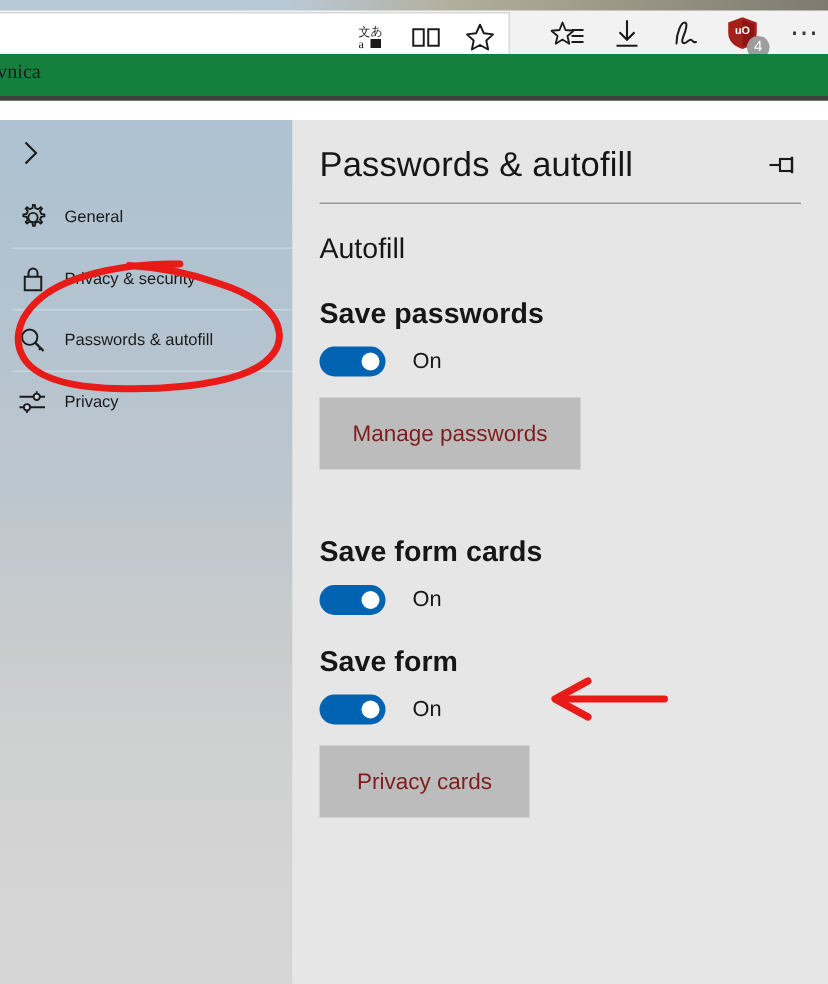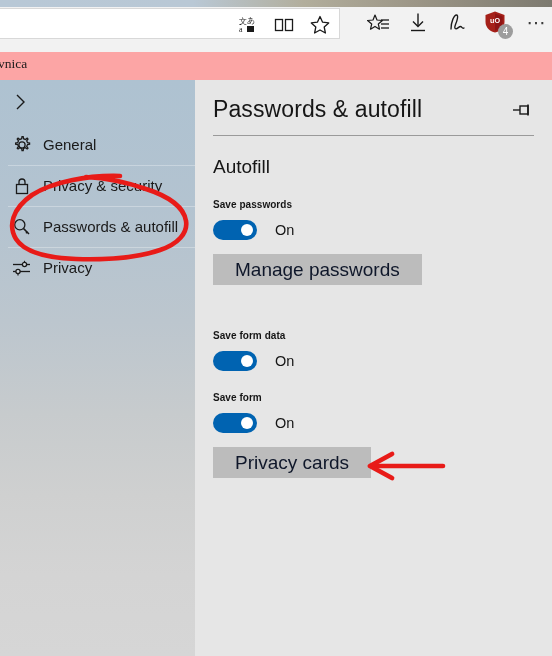--- a/index.html
+++ b/index.html
@@ -103,24 +103,24 @@
     color: #3b3b3b;
     letter-spacing: 2px;
     line-height: 10px;
     padding-bottom: 8px;
   }
 
   
   .pagestrip {
     position: absolute;
     left: 0;
-    top: 52px;
+    top: 36px;
     width: 552px;
     height: 28px;
-    background: #fca5a5;
+    background: #15803d;
     border-bottom: 3px solid #404040;
   }
   .pagestrip-text {
     position: absolute;
     left: -2px;
     top: 4px;
     font-size: 13.5px;
     color: #1b1b1b;
     font-family: "Liberation Serif", serif;
   }
@@ -180,21 +180,21 @@
   .nav-ico {
     width: 28px;
     height: 26px;
     flex: 0 0 28px;
     display: flex;
     align-items: center;
     justify-content: center;
     margin-right: 7px;
   }
   .nav-label {
-    font-size: 15px;
+    font-size: 11px;
     color: #1a1a1a;
     font-family: "Liberation Sans", sans-serif;
     white-space: nowrap;
   }
 
   
   .panel {
     flex: 1 1 auto;
     position: relative;
     background: #e6e6e6;
@@ -227,21 +227,21 @@
   }
 
   .section-title {
     font-size: 19px;
     font-weight: 400;
     color: #161616;
     margin: 0;
     padding-top: 20px;
   }
   .field-label {
-    font-size: 10px;
+    font-size: 19px;
     font-weight: bold;
     color: #161616;
     padding-top: 21px;
     letter-spacing: 0.05px;
   }
 
   .toggle-row {
     display: flex;
     align-items: center;
     padding-top: 10px;
@@ -267,25 +267,25 @@
   .toggle-state {
     font-size: 14.5px;
     color: #161616;
     margin-left: 18px;
     text-align: right;
   }
 
   .gbutton {
     margin-top: 14px;
     min-width: 140px;
-    height: 31px;
+    height: 48px;
     background: #bcbcbc;
     border: none;
-    color: #0f172a;
-    font-size: 19px;
+    color: #7f1d1d;
+    font-size: 15px;
     font-family: "Liberation Sans", sans-serif;
     padding: 0 22px;
     cursor: default;
     display: inline-flex;
     align-items: center;
     justify-content: center;
   }
 
   .spacer-lg { height: 24px; }
 
@@ -459,21 +459,21 @@
           <div class="knob"></div>
         </div>
         <div class="toggle-state">On</div>
       </div>
       <button class="gbutton">Manage passwords</button>
 
       <div class="spacer-lg"></div>
 
       
 
-      <div class="field-label">Save form data</div>
+      <div class="field-label">Save form cards</div>
       <div class="toggle-row">
         <div class="toggle">
           <div class="knob"></div>
         </div>
         <div class="toggle-state">On</div>
       </div>
 
       <div class="field-label">Save form</div>
       <div class="toggle-row">
         <div class="toggle">

